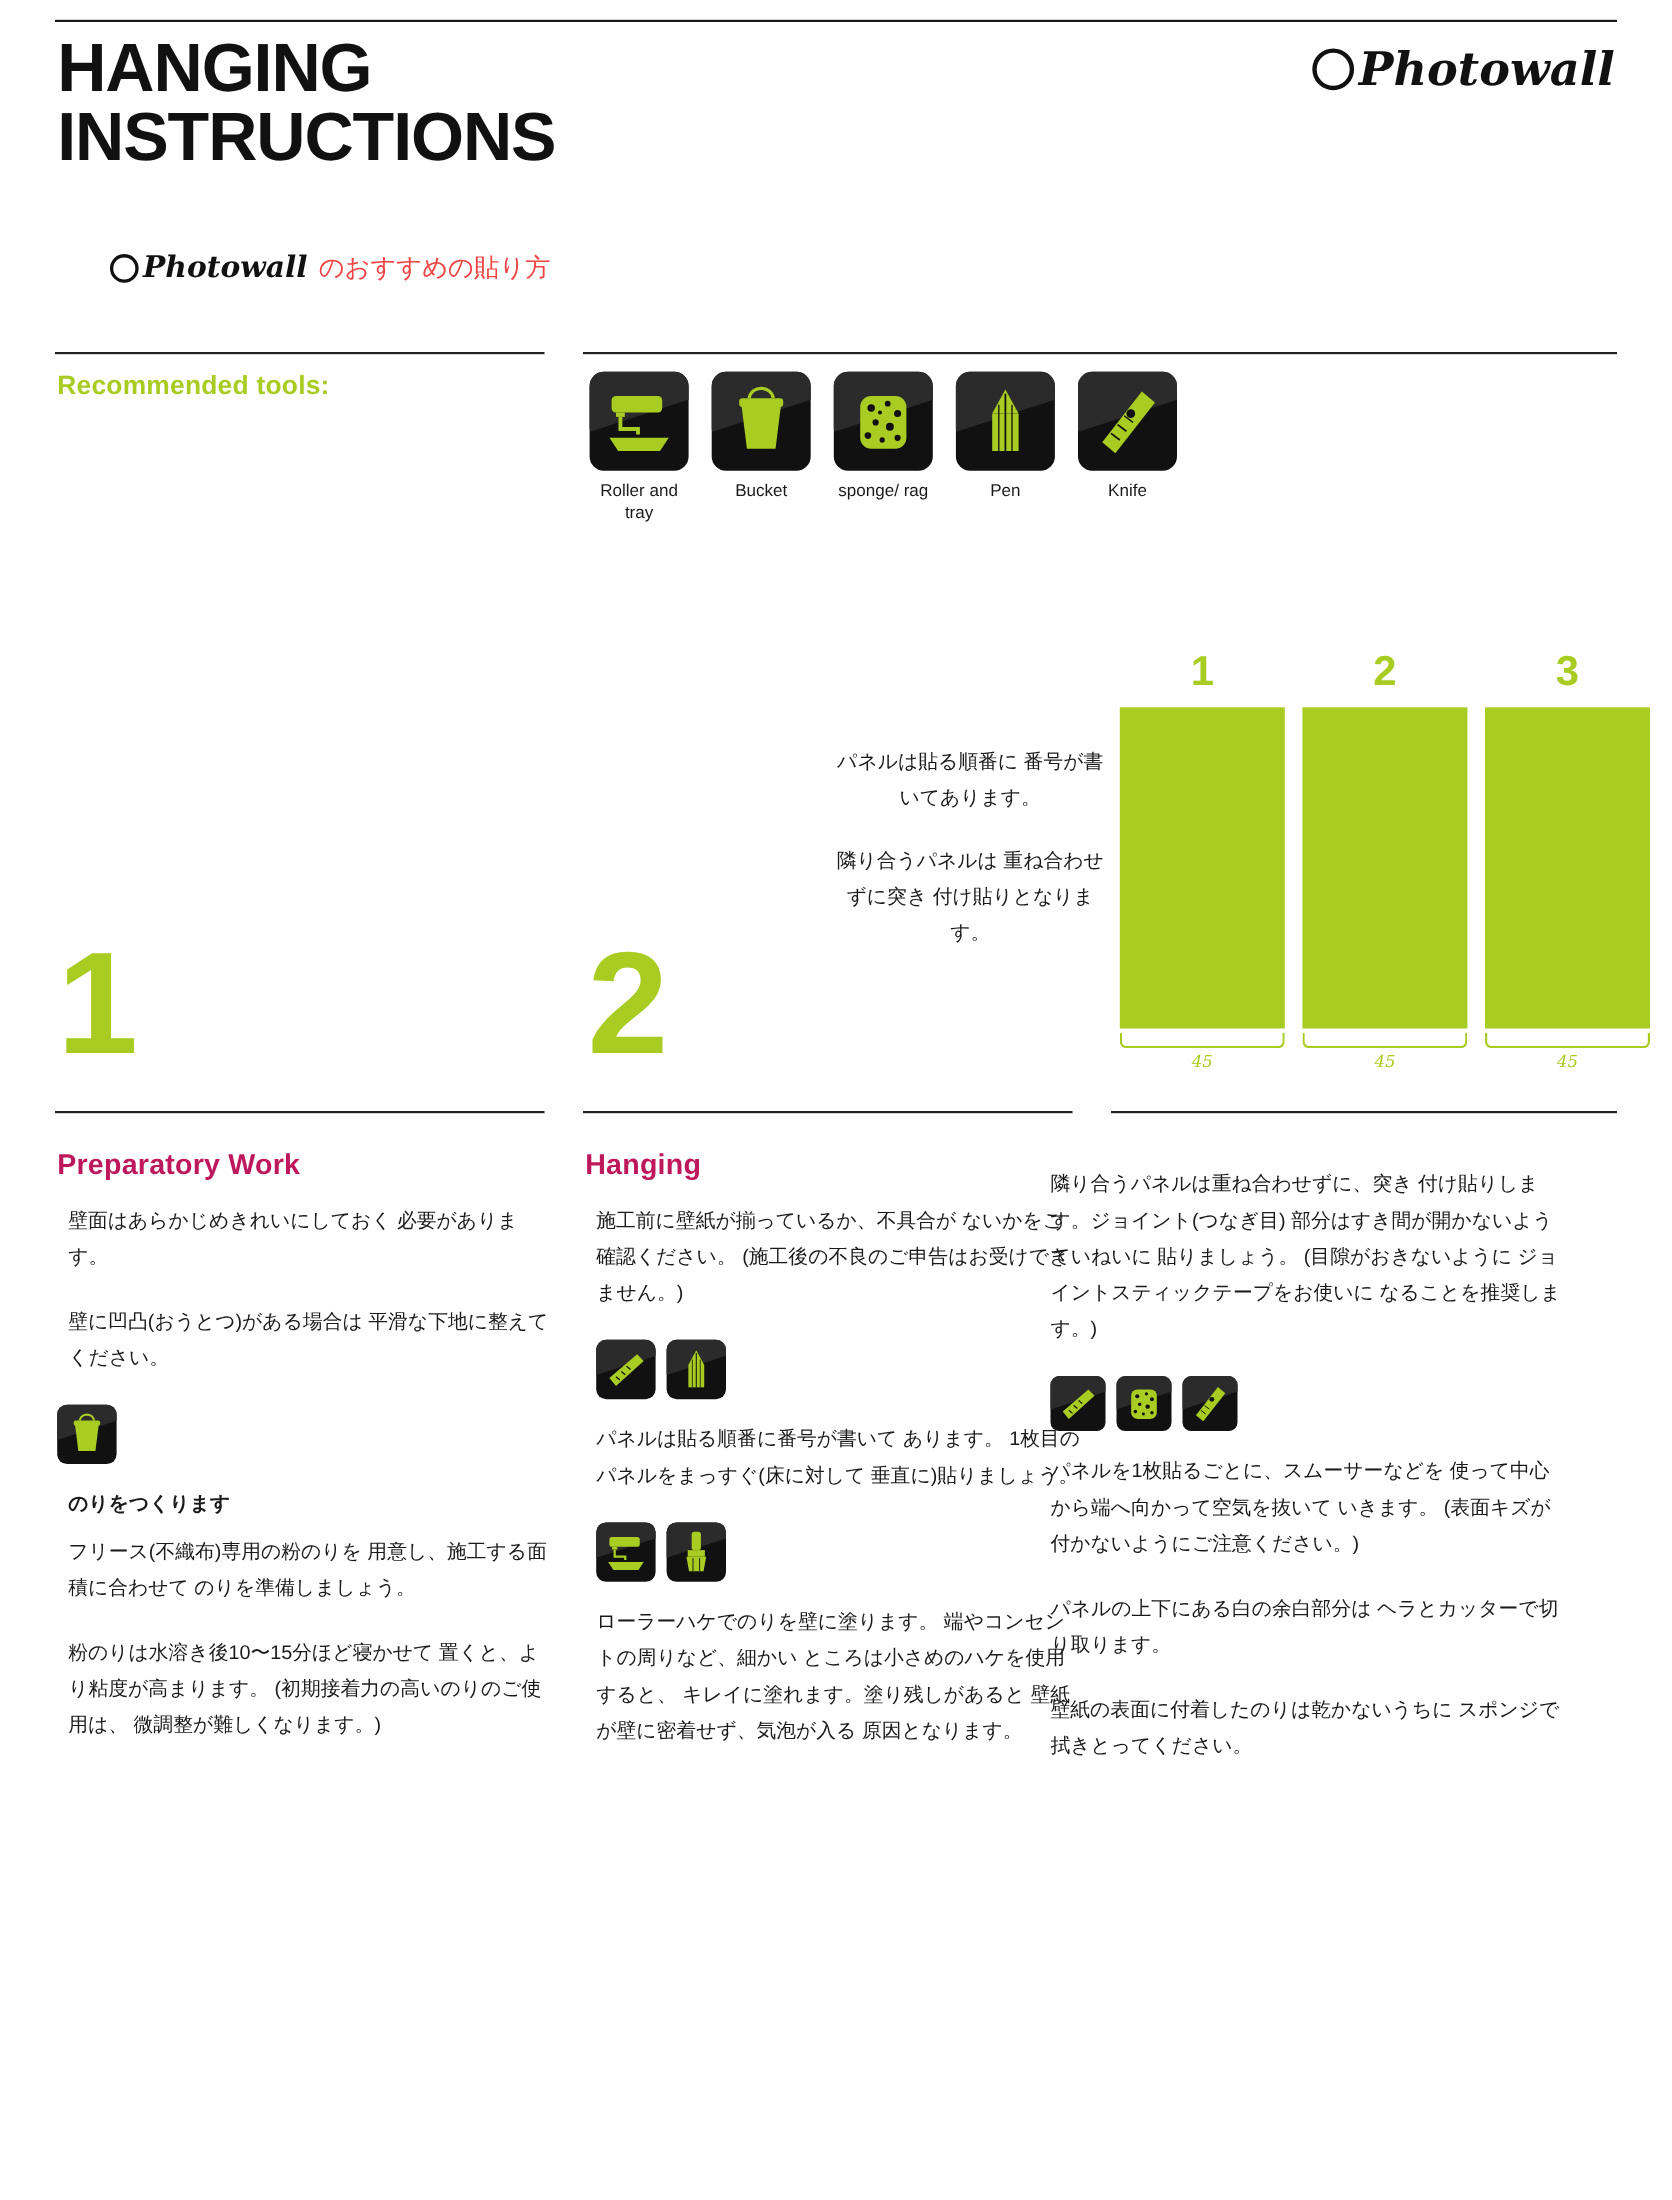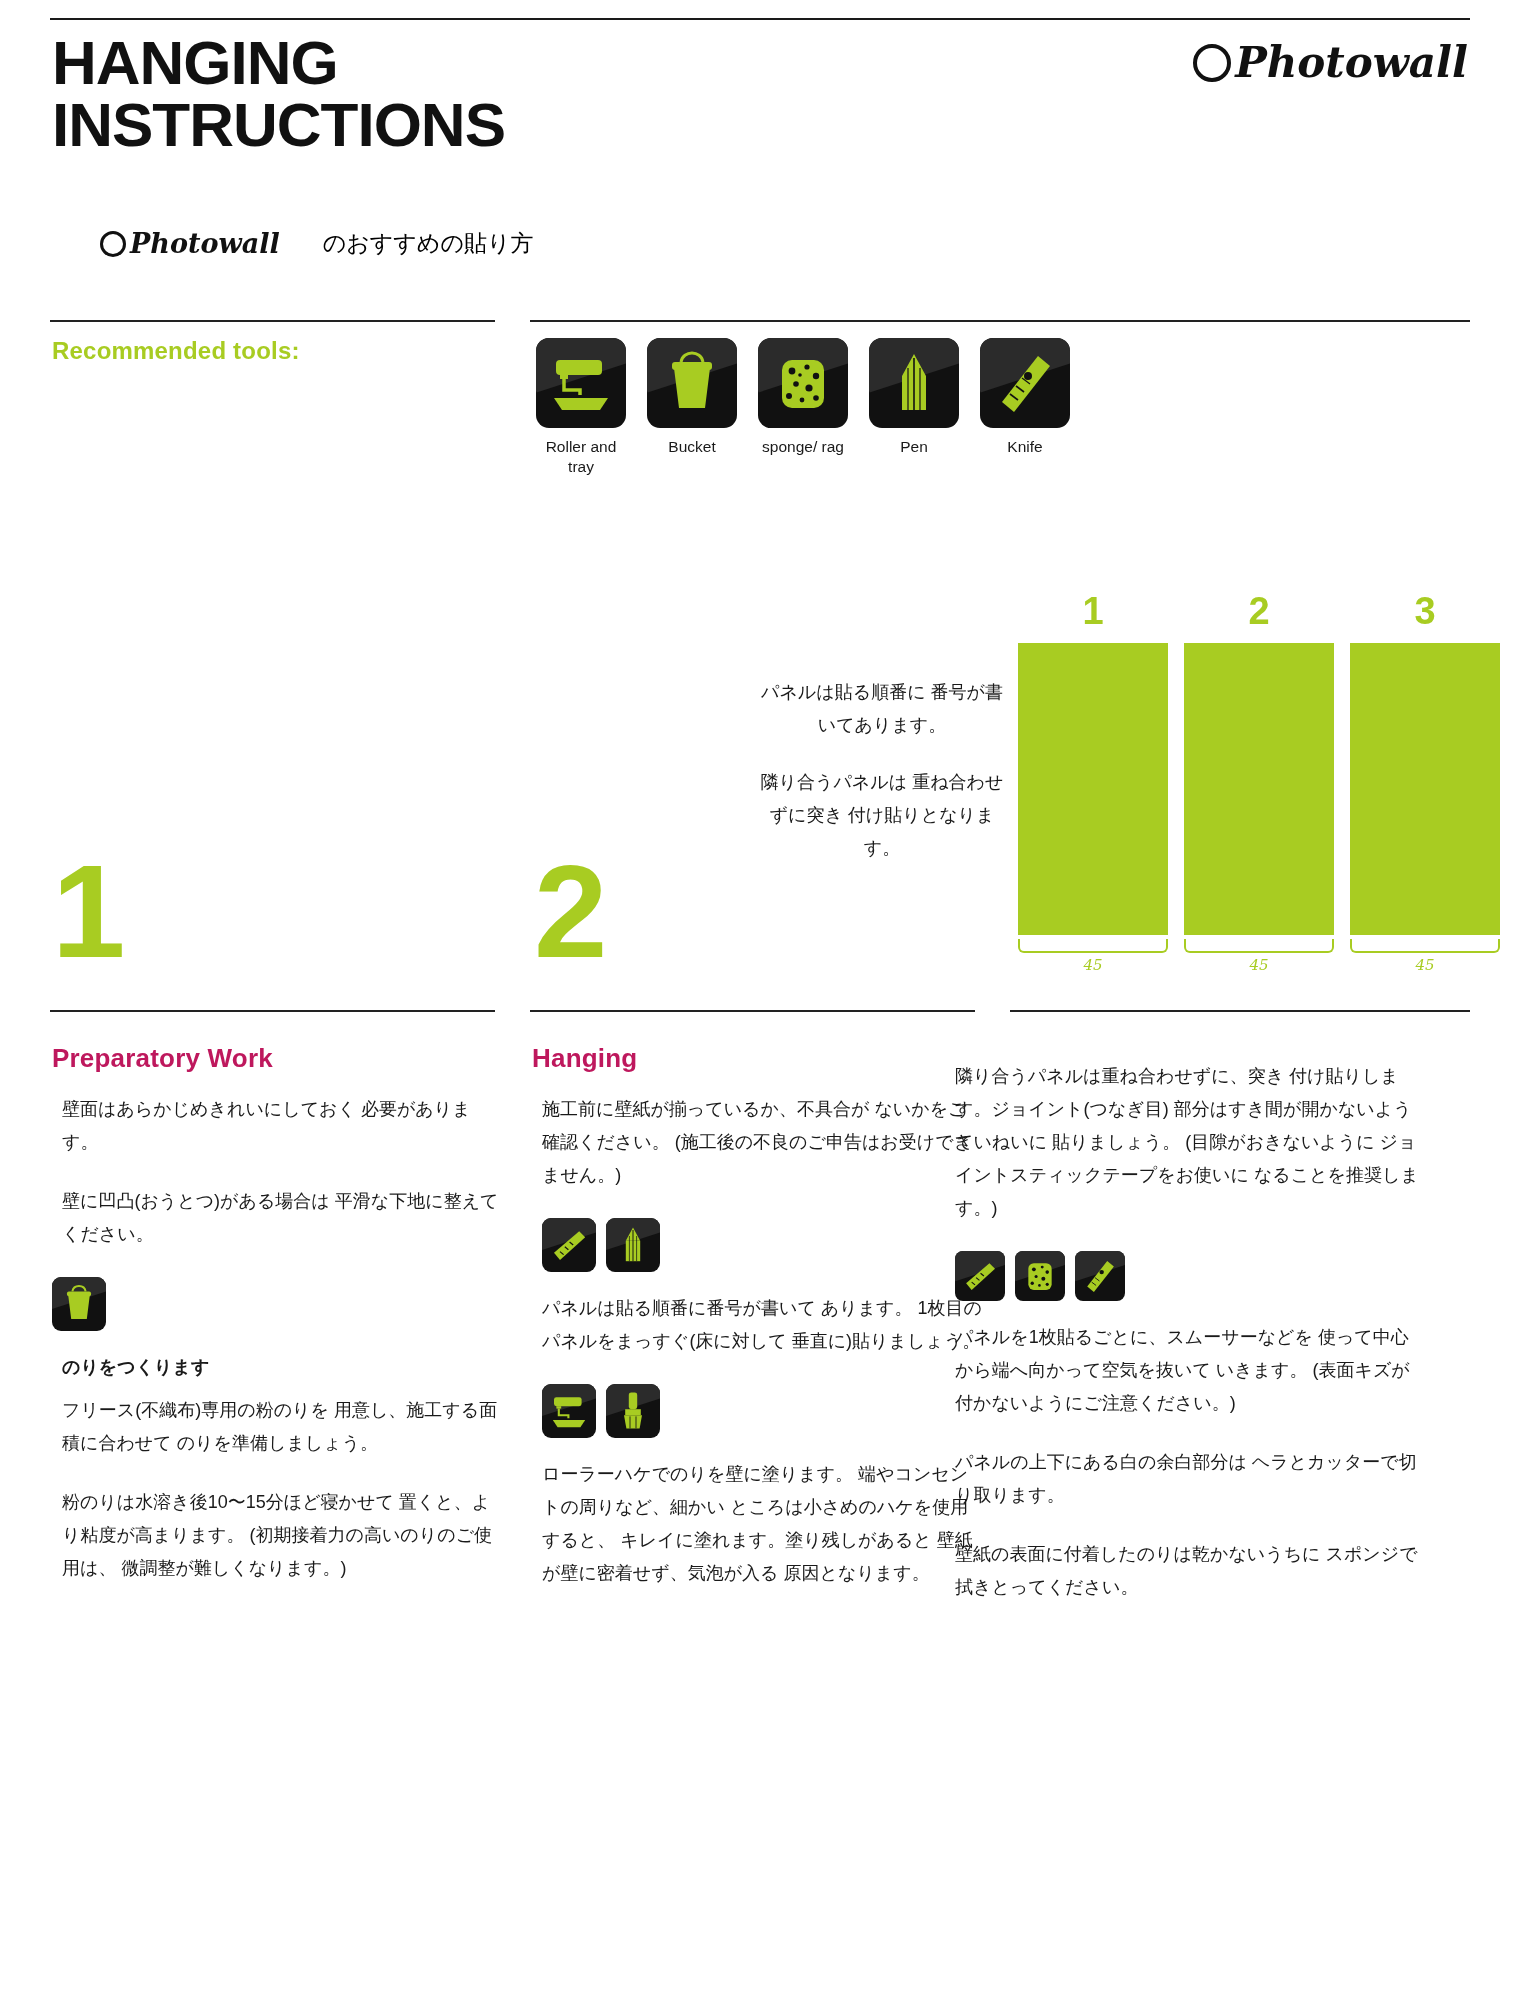--- a/index.html
+++ b/index.html
@@ -45,22 +45,21 @@
   .subtitle-row {
     position: absolute;
     left: 100px;
     top: 228px;
     display: flex;
     align-items: center;
     gap: 10px;
   }
   .subtitle-jp {
     font-size: 23px;
-    color: #000000;
-    margin-left: 33px;
+    color: #ef4444;
   }
   
   .wordmark {
     display: inline-flex;
     align-items: center;
     gap: 4px;
     font-family: "DejaVu Serif", serif;
     font-style: italic;
     font-weight: bold;
     color: #111;

